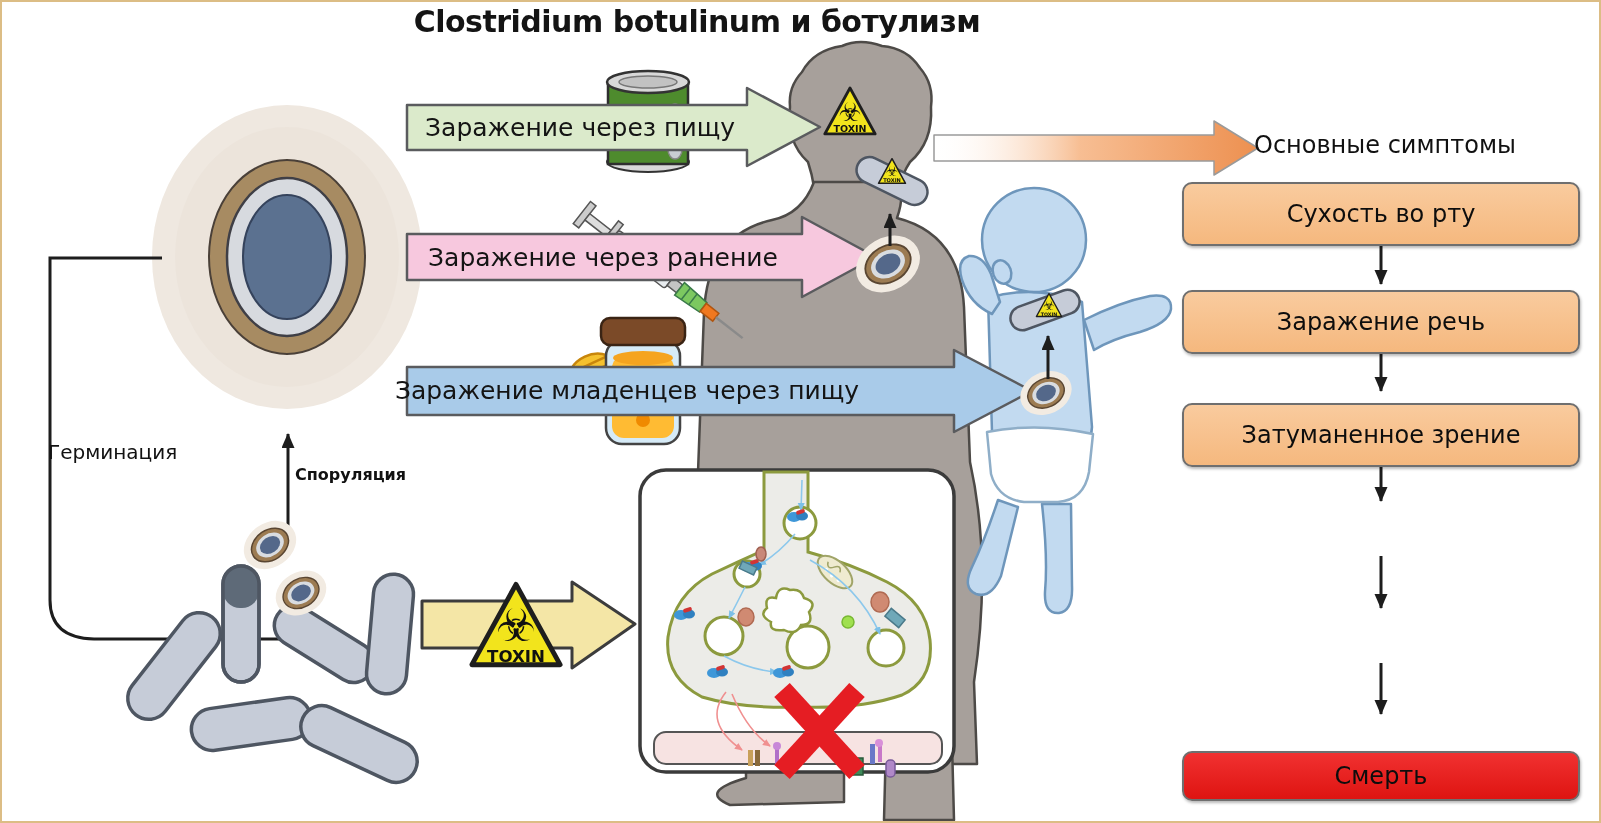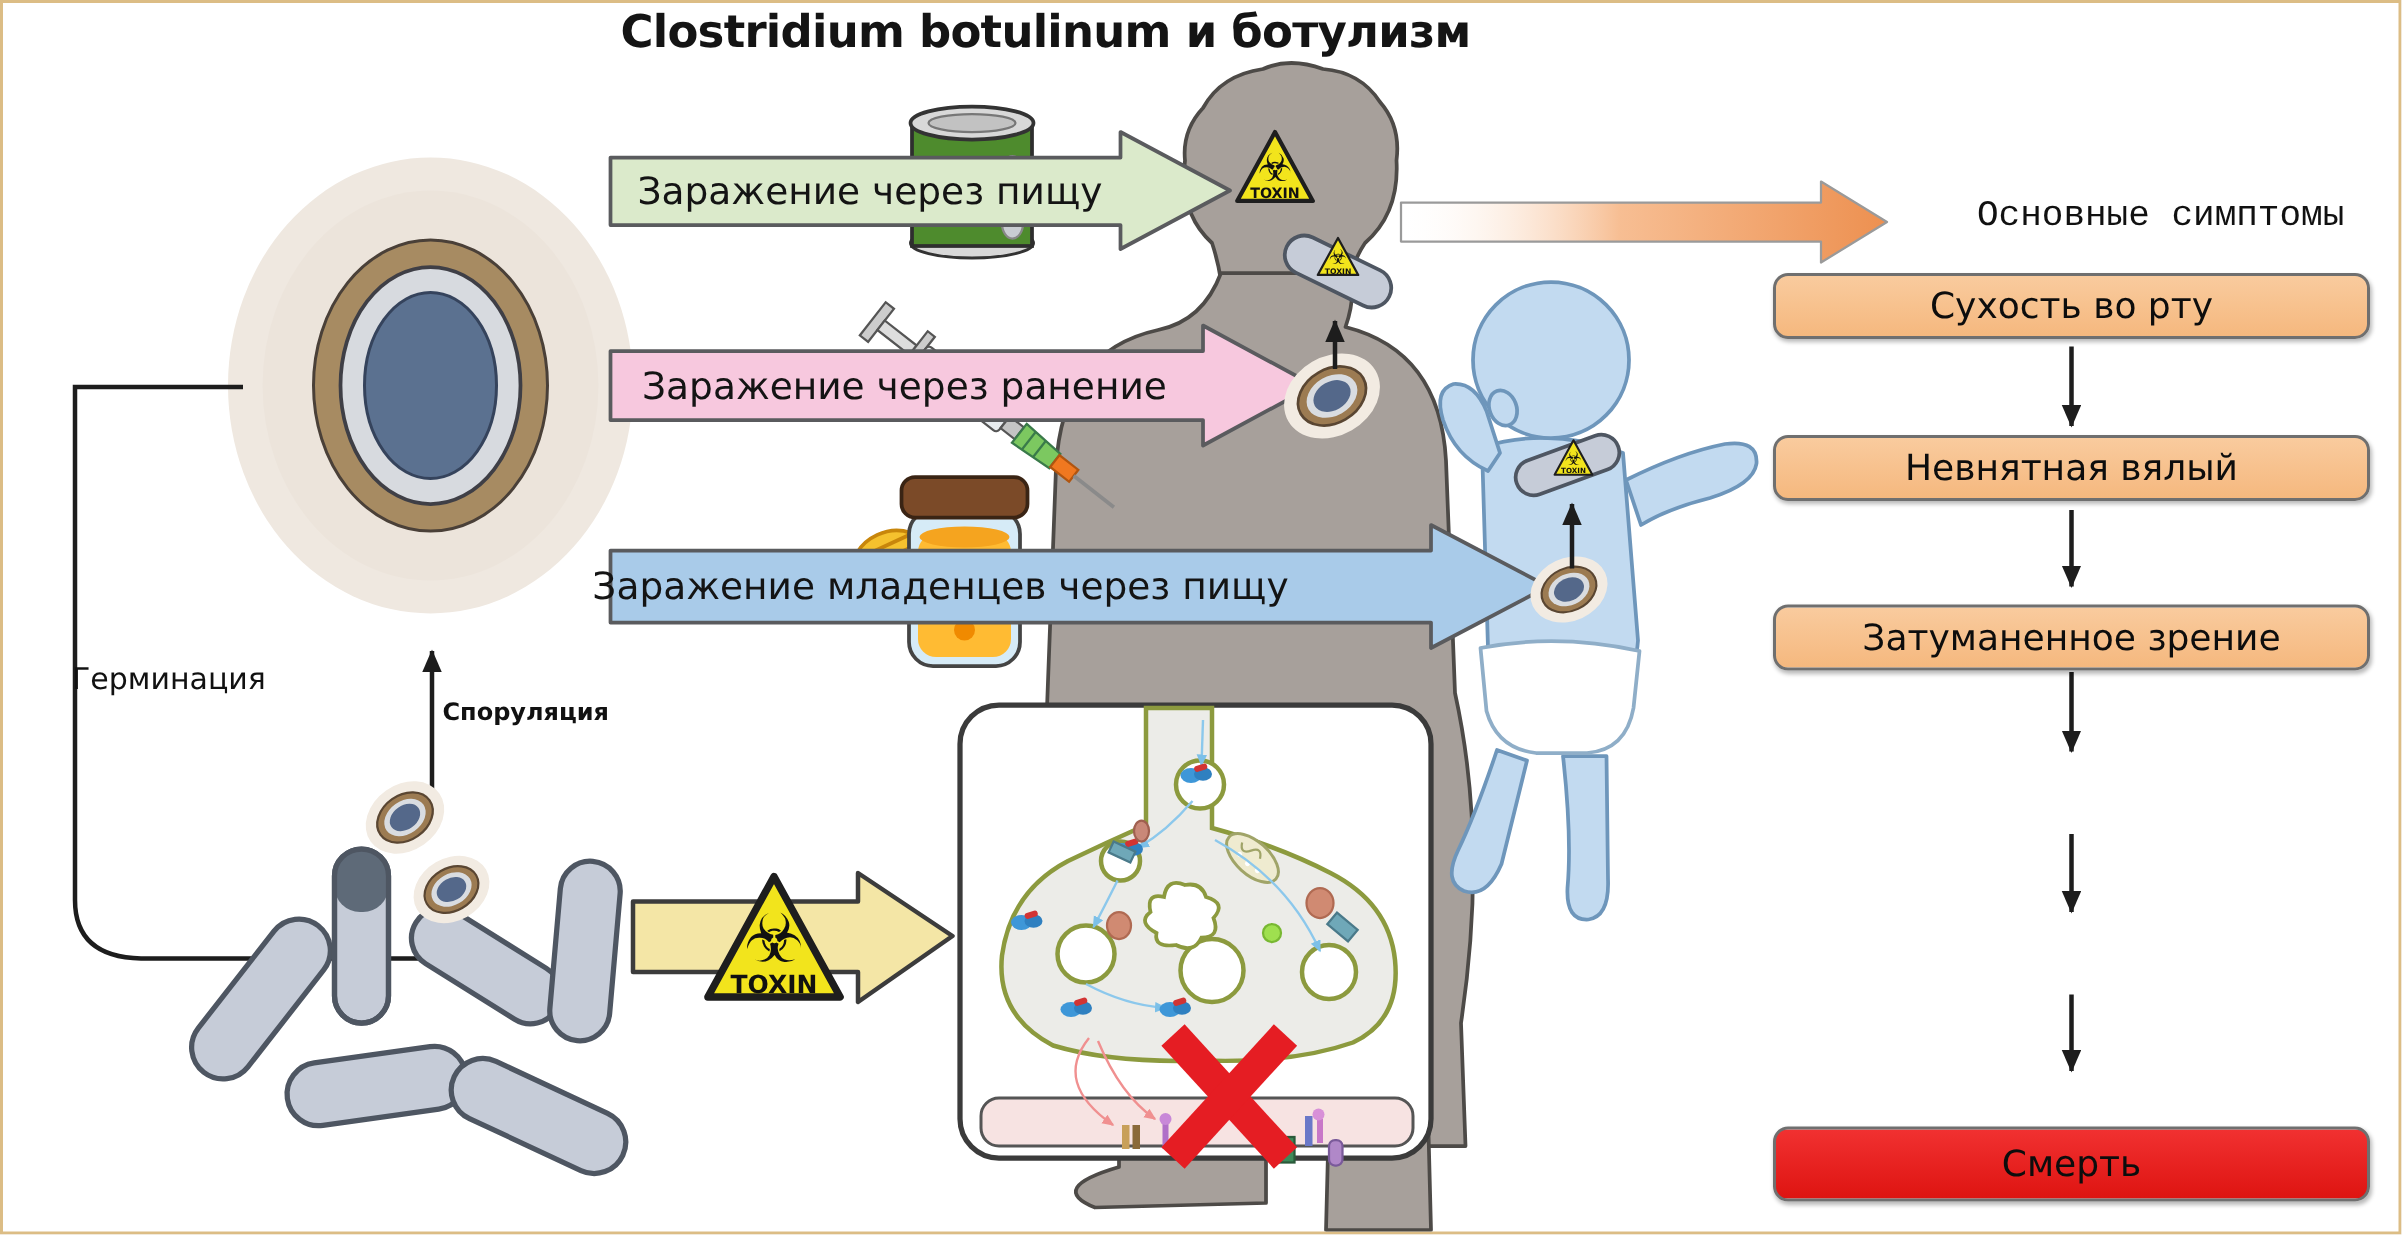--- a/index.html
+++ b/index.html
@@ -5,25 +5,25 @@
   html,body{margin:0;padding:0;background:#f4f4f4;}
   .stage{
     position:relative;width:1601px;height:823px;background:#ffffff;
     border:2px solid #dcbd85;box-sizing:border-box;overflow:hidden;
     font-family:"DejaVu Sans", sans-serif;
   }
   svg.art{position:absolute;left:0;top:0;z-index:1;}
   svg.art text{font-family:"DejaVu Sans", sans-serif;}
   .label{position:absolute;color:#111;z-index:2;white-space:nowrap;}
   .title{left:350px;top:2px;width:690px;text-align:center;font-size:30px;font-weight:600;letter-spacing:-0.5px;color:#141414;}
-  .symptoms-heading{left:1316px;top:129px;font-size:24px;font-family:Liberation Mono, monospace;}
+  .symptoms-heading{left:1252px;top:129px;font-size:24px;}
   .germination-label{left:46px;top:438px;font-size:20px;}
   .sporulation-label{left:293px;top:463px;font-size:16px;font-weight:bold;}
   .symptom-box{
-    position:absolute;left:1180px;width:398px;height:44px;z-index:2;
+    position:absolute;left:1180px;width:398px;height:64px;z-index:2;
     background:linear-gradient(#f9cb9e,#f5b87e);
     border:2px solid #6f6f6f;border-radius:10px;box-sizing:border-box;
     display:flex;align-items:center;justify-content:center;
     font-size:24px;color:#0d0d0d;box-shadow:1px 2px 3px rgba(0,0,0,0.28);
   }
   .symptom-death{background:linear-gradient(#f13131,#de1411);height:50px;margin-top:31px;}
 </style>
 </head>
 <body>
 
@@ -267,17 +267,17 @@
     <use href="#toxin-sign" x="1033" y="290" width="28" height="26"></use>
   </g>
 </svg>
 
 <div class="label title">Clostridium botulinum и ботулизм</div>
 <div class="label symptoms-heading">Основные симптомы</div>
 <div class="label germination-label">Герминация</div>
 <div class="label sporulation-label">Споруляция</div>
 
 <div class="symptom-box" style="top:180px">Сухость во рту</div>
-<div class="symptom-box" style="top:288px">Невнятная вялый</div>
+<div class="symptom-box" style="top:288px">Заражение речь</div>
 <div class="symptom-box" style="top:401px">Затуманенное зрение</div>
 <div class="symptom-box symptom-death" style="top:718px">Смерть</div>
 
 </div>
 
 </body></html>

